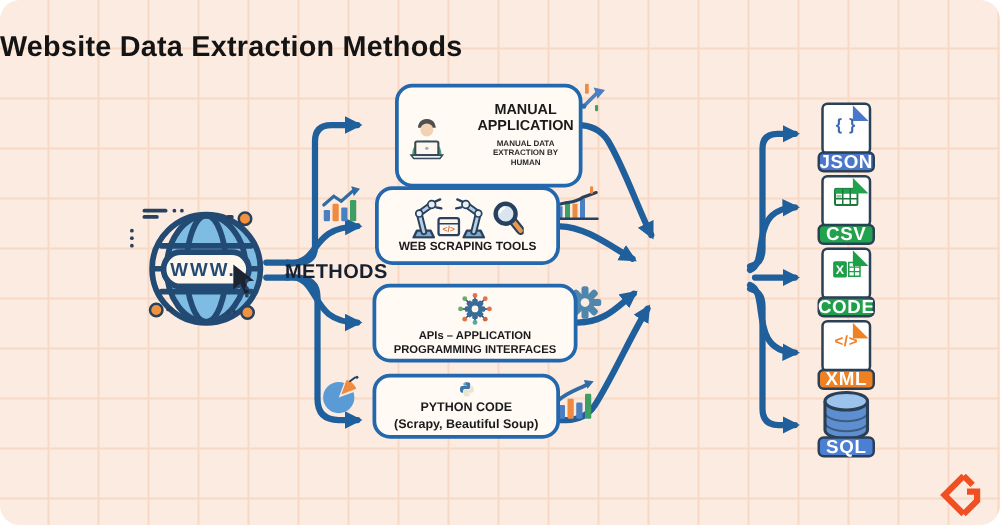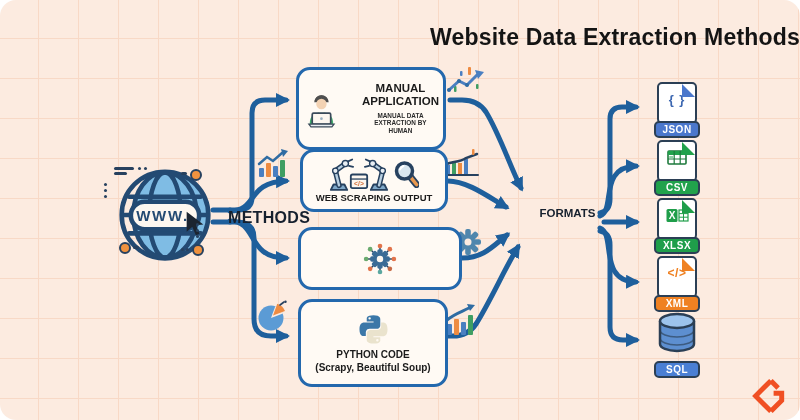--- a/index.html
+++ b/index.html
@@ -6,38 +6,38 @@
   #stage{
     position:relative;width:800px;height:420px;overflow:hidden;border-radius:16px;
     background-color:#fcebe0;
     background-image:
       linear-gradient(to right,#f8d9c6 1.5px,transparent 1.5px),
       linear-gradient(to bottom,#f8d9c6 1.5px,transparent 1.5px);
     background-size:40px 40px;background-position:-2px -2px;
     font-family:"Liberation Sans",sans-serif;
   }
   .abs{position:absolute;}
-  .title{position:absolute;top:24px;left:0;right:0;text-align:right;
+  .title{position:absolute;top:24px;left:0;right:0;text-align:left;
     font-size:23px;font-weight:800;color:#141414;letter-spacing:.2px;}
   .box{position:absolute;background:#fffaf4;border:3px solid #2368ad;border-radius:14px;
     box-sizing:border-box;display:flex;align-items:center;justify-content:center;z-index:3;}
   .col{display:flex;flex-direction:column;align-items:center;justify-content:center;}
   .bt{font-weight:800;color:#1b1b1b;text-align:center;line-height:1.15;}
   .bs{font-weight:700;color:#2b2b2b;text-align:center;line-height:1.2;}
   .navy{color:#16202e;}
   svg{display:block;}
   .deco{position:absolute;z-index:2;}
   .fmt{position:absolute;width:46px;height:56px;z-index:3;}
   .file{position:absolute;left:3px;top:0;width:40px;height:42px;background:#fff;
     border:2.5px solid #2b3f55;border-radius:5px;box-sizing:border-box;
     display:flex;justify-content:center;align-items:flex-start;padding-top:8px;overflow:hidden;}
   .fold{position:absolute;top:0;right:0;width:13px;height:13px;
     clip-path:polygon(0 0,100% 100%,0 100%);}
   .badge{position:absolute;left:0;bottom:0;width:46px;height:17px;border:2px solid #2b3f55;
-    border-radius:5px;box-sizing:border-box;color:#fff;font-size:10px;font-weight:800;
+    border-radius:5px;box-sizing:border-box;color:#fff;font-size:15px;font-weight:800;
     display:flex;align-items:center;justify-content:center;letter-spacing:.5px;}
   .dot-o{position:absolute;width:8px;height:8px;border-radius:50%;background:#f0923f;
     border:2.5px solid #27415f;z-index:2;}
   .dash{position:absolute;background:#27415f;border-radius:2px;z-index:2;}
   .vdots{position:absolute;display:flex;flex-direction:column;gap:3px;z-index:2;}
   .vdots i{width:3px;height:3px;border-radius:50%;background:#27415f;}
 </style>
 </head>
 <body>
 
@@ -102,21 +102,21 @@
       <i></i>
     </div>
   <div class="vdots" style="left:196px;top:223px;">
       <i></i>
       <i></i>
       <i></i>
     </div>
 
   <div class="abs bt navy" style="left:228px;top:209px;width:58px;font-size:16px;letter-spacing:.3px;z-index:3">METHODS</div>
 
-  <div class="box" style="left:296px;top:67px;width:150px;height:83px;gap:22px;padding:4px;">
+  <div class="box" style="left:316px;top:67px;width:150px;height:83px;gap:22px;padding:4px;">
     <svg width="44" height="44" viewBox="0 0 44 44">
       <path d="M13.7,14 a8.3,8.3 0 0 1 16.6,0 z" fill="#4f4f4f"></path>
       <circle cx="22" cy="16" r="6.2" fill="#f3d2b3"></circle>
       <path d="M13.9,14.5 a8.1,6 0 0 1 16.2,0 l0,-2 a8.1,7 0 0 0 -16.2,0 z" fill="#4f4f4f"></path>
       <path d="M8,40 c0,-10 6,-14 14,-14 c8,0 14,4 14,14 z" fill="#3fae6c"></path>
       <path d="M19,26 l3,4.5 3,-4.5 z" fill="#fdf7f0"></path>
       <rect x="11" y="27" width="22" height="13" rx="1.5" fill="#fdf7f0" stroke="#3b4a5a" stroke-width="2"></rect>
       <circle cx="22" cy="33.5" r="1.6" fill="#9ab0c0"></circle>
       <path d="M7,40 h30 l-2.5,3.2 h-25 z" fill="#e8eef2" stroke="#3b4a5a" stroke-width="1.5"></path>
     </svg>
@@ -151,21 +151,21 @@
         <line x1="24" y1="23" x2="42" y2="23" stroke="#27415f" stroke-width="1.4"></line>
         <text x="33" y="30.5" text-anchor="middle" font-family="Liberation Sans, sans-serif" font-size="7.5" font-weight="800" fill="#d2703a">&lt;/&gt;</text>
       </svg>
       <svg width="26" height="28" viewBox="0 0 26 28">
         <line x1="17.5" y1="17" x2="23.5" y2="24.5" stroke="#27415f" stroke-width="7" stroke-linecap="round"></line>
         <line x1="17.5" y1="17" x2="23.5" y2="24.5" stroke="#e8984f" stroke-width="3.6" stroke-linecap="round"></line>
         <circle cx="11.5" cy="11" r="8" fill="#d9e6ef" stroke="#27415f" stroke-width="3.5"></circle>
         <path d="M7,9.5 a6,6 0 0 1 3.5,-3.5" stroke="#ffffff" stroke-width="2" fill="none" stroke-linecap="round"></path>
       </svg>
     </div>
-    <div class="bt" style="font-size:9.5px;margin-top:2px;">WEB SCRAPING OUTPUT</div>
+    <div class="bt" style="font-size:9.5px;margin-top:2px;">WEB SCRAPING TOOLS</div>
   </div>
 
   <div class="box col" style="left:298px;top:227px;width:164px;height:63px;padding:3px;">
     <svg width="40" height="34" viewBox="0 0 44 38">
       <g stroke="#27415f" stroke-width="1.6">
         <line x1="22" y1="19" x2="22" y2="5"></line>
           <line x1="22" y1="19" x2="32.6" y2="8.4"></line>
         <line x1="22" y1="19" x2="37" y2="19"></line>
           <line x1="22" y1="19" x2="32.6" y2="29.6"></line>
         <line x1="22" y1="19" x2="22" y2="33"></line>
@@ -183,36 +183,39 @@
         <circle cx="11" cy="8" r="2.6" fill="#6aaa6e"></circle>
       <g fill="#3a6b96">
         <rect x="19" y="8" width="6" height="22" rx="2"></rect>
         <rect x="19" y="8" width="6" height="22" rx="2" transform="rotate(45 22 19)"></rect>
         <rect x="19" y="8" width="6" height="22" rx="2" transform="rotate(90 22 19)"></rect>
         <rect x="19" y="8" width="6" height="22" rx="2" transform="rotate(135 22 19)"></rect>
         <circle cx="22" cy="19" r="7.5"></circle>
       </g>
       <circle cx="22" cy="19" r="3.6" fill="#fdf7f0"></circle>
     </svg>
-  </div>
-
-  <div class="box col" style="left:298px;top:299px;width:150px;height:88px;padding:3px;">
+    <div class="bt" style="font-size:9px;margin-top:2px;">
+      <div>APIs – APPLICATION</div>
+      <div>PROGRAMMING INTERFACES</div>
+    </div>
+  </div>
+
+  <div class="box col" style="left:298px;top:299px;width:150px;height:52px;padding:3px;">
     <svg width="33" height="33" viewBox="0 0 40 40">
       <defs>
         <path id="pys" fill-rule="evenodd" d="M19.9,2.6 c-8.6,0 -8.1,3.8 -8.1,3.8 l0,3.9 8.3,0 0,1.2 -11.6,0 c0,0 -5.5,-0.6 -5.5,8.1 c0,8.7 4.8,8.4 4.8,8.4 l2.9,0 0,-4.1 c0,0 -0.2,-4.8 4.7,-4.8 l8.2,0 c0,0 4.6,0.1 4.6,-4.4 l0,-7.5 c0,0 0.7,-4.6 -8.3,-4.6 z m-4.6,2.4 a1.5,1.5 0 1 1 0,3 a1.5,1.5 0 0 1 0,-3 z"></path>
       </defs>
       <use href="#pys" fill="#3b77a8"></use>
       <use href="#pys" transform="rotate(180 20 19.8)" fill="#eae3cd"></use>
     </svg>
     <div class="bt" style="font-size:10px;margin-top:3px;">PYTHON CODE</div>
     <div class="bt" style="font-size:10px;margin-top:1px;">(Scrapy, Beautiful Soup)</div>
   </div>
 
   <div class="abs bt navy" style="left:520px;top:206px;width:95px;font-size:11.5px;z-index:3;line-height:1.3;">
-    <div>FORMATS</div>
   </div>
 
   <svg class="deco" style="left:256px;top:148px;" width="34" height="32" viewBox="0 0 34 32">
     <rect x="3" y="20" width="5" height="9" rx="1" fill="#4a7fc1"></rect>
     <rect x="10" y="15" width="5" height="14" rx="1" fill="#ee8b41"></rect>
     <rect x="17" y="18" width="5" height="11" rx="1" fill="#4a7fc1"></rect>
     <rect x="24" y="12" width="5" height="17" rx="1" fill="#3f9e63"></rect>
     <path d="M3,16 L11,9 L17,13 L26,5" stroke="#2f6ca3" stroke-width="2.5" fill="none" stroke-linecap="round"></path>
     <polygon points="25,1 32,3 27,9" fill="#2f6ca3"></polygon>
   </svg>
@@ -290,32 +293,32 @@
         <span class="fold" style="background:#1f9e4a"></span>
       <svg width="23" height="15" viewBox="0 0 23 15">
         <rect x="0.5" y="1" width="11" height="13" rx="1.5" fill="#1f9e4a"></rect>
         <text x="6" y="11.2" text-anchor="middle" font-family="Liberation Sans, sans-serif" font-size="10" font-weight="800" fill="#fff">X</text>
         <rect x="13" y="2" width="9" height="11" fill="#fff" stroke="#1f9e4a" stroke-width="1.2"></rect>
         <line x1="13" y1="5.6" x2="22" y2="5.6" stroke="#1f9e4a" stroke-width="1"></line>
         <line x1="13" y1="9.2" x2="22" y2="9.2" stroke="#1f9e4a" stroke-width="1"></line>
         <line x1="17.5" y1="2" x2="17.5" y2="13" stroke="#1f9e4a" stroke-width="1"></line>
       </svg>
     </div>
-    <div class="badge" style="background:#1f9e4a">XLSX</div>
+    <div class="badge" style="background:#1f9e4a">CODE</div>
   </div>
 
   <div class="fmt" style="left:654px;top:256px;">
     <div class="file">
         <span class="fold" style="background:#ef8122"></span>
       <span style="color:#ef8122;font-weight:800;font-size:12px;letter-spacing:.5px;">&lt;/&gt;</span>
     </div>
     <div class="badge" style="background:#ef8122">XML</div>
   </div>
 
-  <div class="fmt" style="left:654px;top:312px;height:66px;">
+  <div class="fmt" style="left:654px;top:312px;height:54px;">
     <svg style="position:absolute;left:2px;top:0;" width="42" height="44" viewBox="0 0 42 44">
       <path d="M4,9 V32 A17,7 0 0 0 38,32 V9" fill="#5d8fd0" stroke="#2b3f55" stroke-width="2.5"></path>
       <path d="M4,18 A17,7 0 0 0 38,18" fill="none" stroke="#2b3f55" stroke-width="1.6" opacity=".65"></path>
       <path d="M4,26 A17,7 0 0 0 38,26" fill="none" stroke="#2b3f55" stroke-width="1.6" opacity=".65"></path>
       <ellipse cx="21" cy="9" rx="17" ry="7" fill="#9cc3ec" stroke="#2b3f55" stroke-width="2.5"></ellipse>
     </svg>
     <div class="badge" style="background:#4a7fd4">SQL</div>
   </div>
 
   <svg class="abs" style="left:752px;top:378px;z-index:4" width="36" height="36" viewBox="0 0 40 40">

